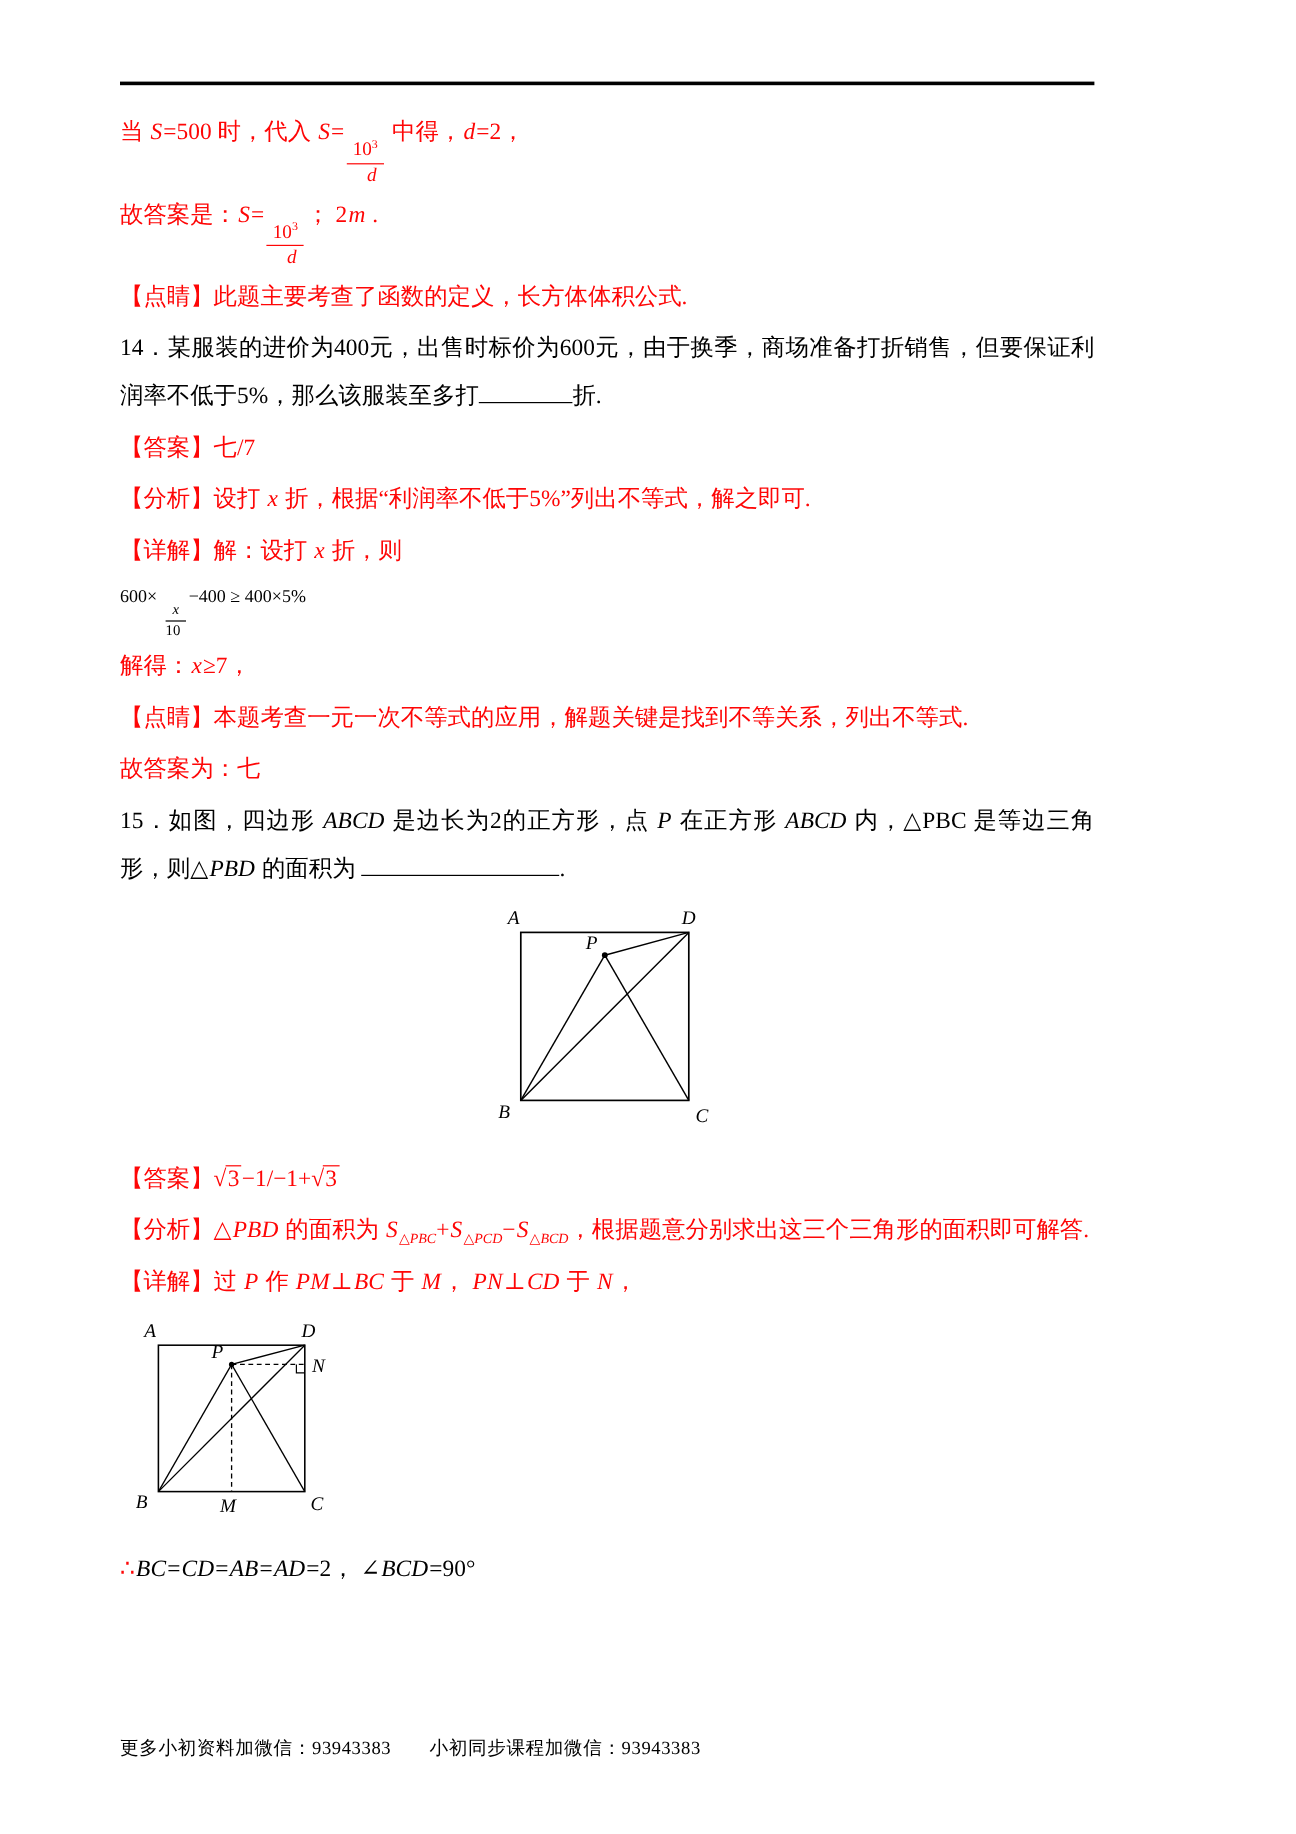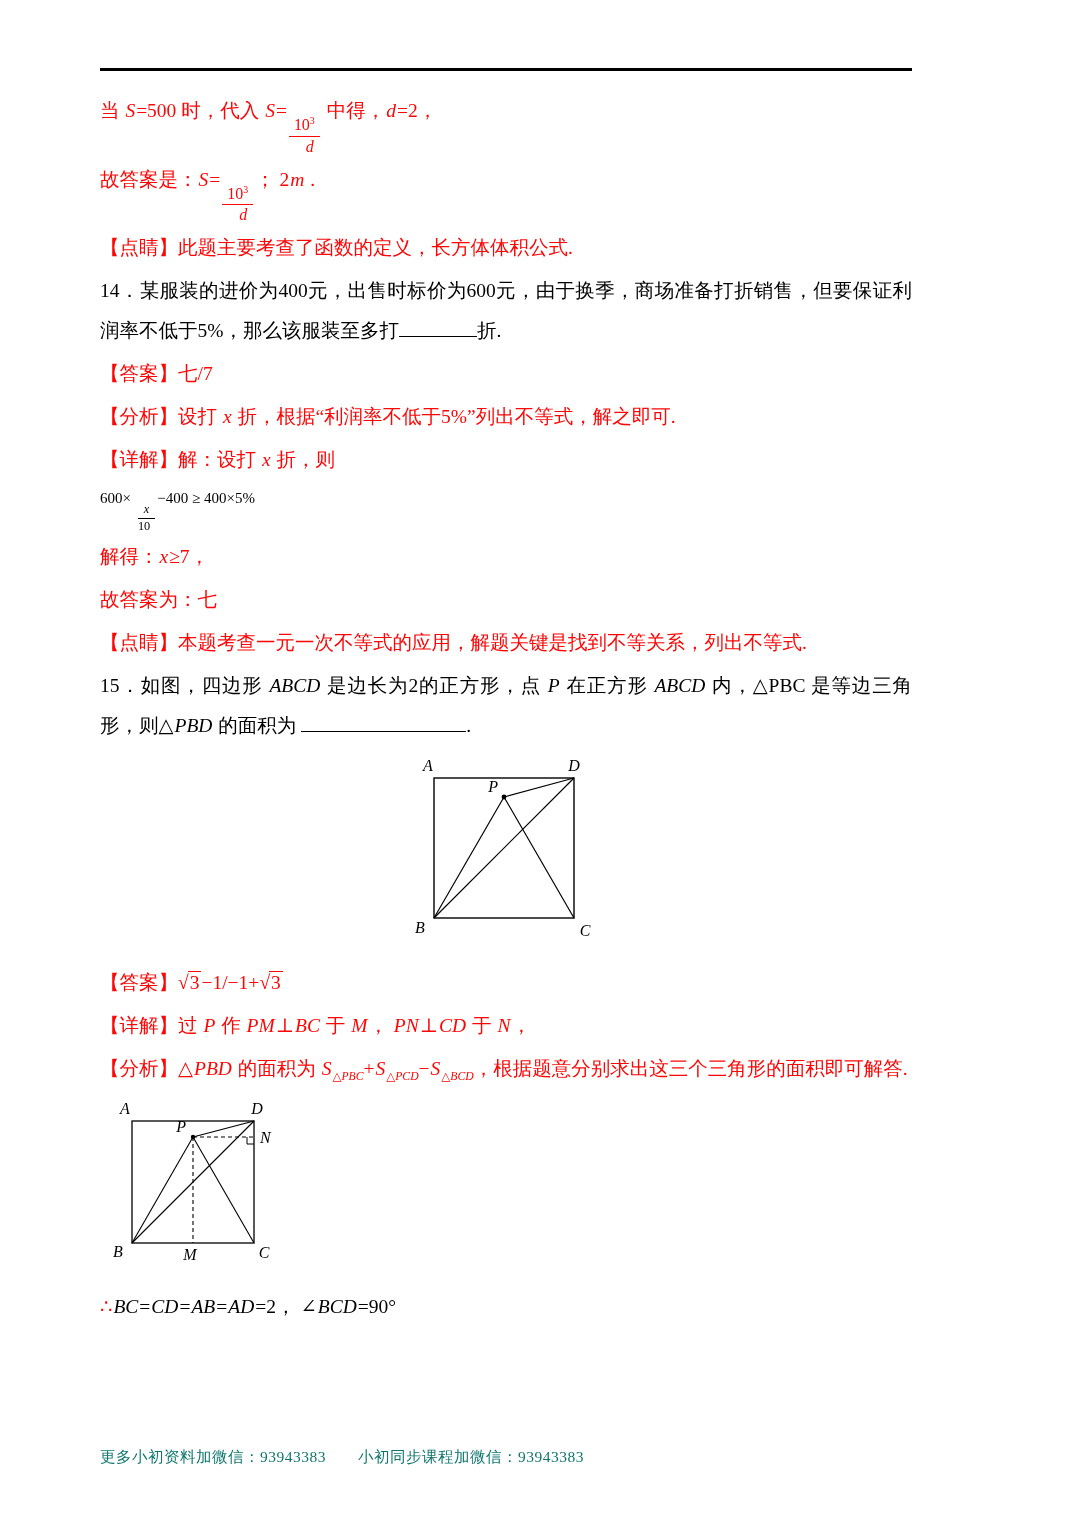--- a/index.html
+++ b/index.html
@@ -49,21 +49,21 @@
   .fig-left{text-align:left;margin:8px 0 10px;}
   svg line, svg rect, svg polyline{stroke:#000;fill:none;}
   svg text{
     font-family:"Liberation Serif","DejaVu Serif",serif;
     font-style:italic;font-size:16px;fill:#000;stroke:none;
   }
   .footer{
     position:absolute;
     left:100px;bottom:60px;
     font-size:15.5px;
-    color:#0f766e;
+    color:#000000;
     letter-spacing:0.5px;
   }
 </style>
 </head>
 <body>
 
 <div class="page">
 
   <div class="top-rule"></div>
 
@@ -79,44 +79,44 @@
 
   <p class="para"><span>14．某服装的进价为400元，出售时标价为600元，由于换季，商场准备打折销售，但要保证利润率不低于5%，那么该服装至多打</span><span class="blank" style="width: 78px;"></span><span>折.</span></p>
   <p class="para red"><span>【答案】七/7</span></p>
   <p class="para red"><span>【分析】设打 </span><i class="mi">x</i><span> 折，根据“利润率不低于5%”列出不等式，解之即可.</span></p>
   <p class="para red"><span>【详解】解：设打 </span><i class="mi">x</i><span> 折，则</span></p>
   <p class="para math-line"><span>600×</span><span class="frac">
         <span class="num"><i class="mi">x</i></span>
         <span class="den"><span>10</span></span>
       </span><span>−400 ≥ 400×5%</span></p>
   <p class="para red"><span>解得：</span><i class="mi">x</i><span>≥7，</span></p>
+  <p class="para red"><span>【点睛】本题考查一元一次不等式的应用，解题关键是找到不等关系，列出不等式.</span></p>
   <p class="para red"><span>故答案为：七</span></p>
-  <p class="para red"><span>【点睛】本题考查一元一次不等式的应用，解题关键是找到不等关系，列出不等式.</span></p>
 
   <p class="para"><span>15．如图，四边形 </span><i class="mi">ABCD</i><span> 是边长为2的正方形，点 </span><i class="mi">P</i><span> 在正方形 </span><i class="mi">ABCD</i><span> 内，△PBC 是等边三角形，则△</span><i class="mi">PBD</i><span> 的面积为 </span><span class="blank" style="width: 165px;"></span><span>.</span></p>
 
   <div class="fig-center">
     <svg width="205" height="190" viewBox="0 0 205 190">
       <rect x="30" y="22" width="140" height="140" stroke-width="1.4"></rect>
       <line x1="30" y1="162" x2="170" y2="22" stroke-width="1.2"></line>
       <line x1="30" y1="162" x2="100" y2="41" stroke-width="1.2"></line>
       <line x1="100" y1="41" x2="170" y2="162" stroke-width="1.2"></line>
       <line x1="100" y1="41" x2="170" y2="22" stroke-width="1.2"></line>
       <circle cx="100" cy="41" r="2.4" fill="#000"></circle>
       <text x="24" y="15" text-anchor="middle">A</text>
       <text x="170" y="15" text-anchor="middle">D</text>
       <text x="16" y="177" text-anchor="middle">B</text>
       <text x="181" y="180" text-anchor="middle">C</text>
       <text x="94" y="36" text-anchor="end">P</text>
     </svg>
   </div>
 
   <p class="para red"><span>【答案】</span><span class="sqrt">√<span class="sqrt-bar">3</span></span><span>−1/−1+</span><span class="sqrt">√<span class="sqrt-bar">3</span></span></p>
+  <p class="para red"><span>【分析】△</span><i class="mi">PBD</i><span> 的面积为 </span><i class="mi">S</i><sub>△PBC</sub><span>+</span><i class="mi">S</i><sub>△PCD</sub><span>−</span><i class="mi">S</i><sub>△BCD</sub><span>，根据题意分别求出这三个三角形的面积即可解答.</span></p>
   <p class="para red"><span>【详解】过 </span><i class="mi">P</i><span> 作 </span><i class="mi">PM</i><span>⊥</span><i class="mi">BC</i><span> 于 </span><i class="mi">M</i><span>， </span><i class="mi">PN</i><span>⊥</span><i class="mi">CD</i><span> 于 </span><i class="mi">N</i><span>，</span></p>
-  <p class="para red"><span>【分析】△</span><i class="mi">PBD</i><span> 的面积为 </span><i class="mi">S</i><sub>△PBC</sub><span>+</span><i class="mi">S</i><sub>△PCD</sub><span>−</span><i class="mi">S</i><sub>△BCD</sub><span>，根据题意分别求出这三个三角形的面积即可解答.</span></p>
 
   <div class="fig-left">
     <svg width="195" height="175" viewBox="0 0 195 175">
       <rect x="32" y="24" width="122" height="122" stroke-width="1.3"></rect>
       <line x1="32" y1="146" x2="154" y2="24" stroke-width="1.1"></line>
       <line x1="32" y1="146" x2="93" y2="40" stroke-width="1.1"></line>
       <line x1="93" y1="40" x2="154" y2="146" stroke-width="1.1"></line>
       <line x1="93" y1="40" x2="154" y2="24" stroke-width="1.1"></line>
       <line x1="93" y1="40" x2="93" y2="146" stroke-width="1.1" stroke-dasharray="4 3"></line>
       <line x1="93" y1="40" x2="154" y2="40" stroke-width="1.1" stroke-dasharray="4 3"></line>

